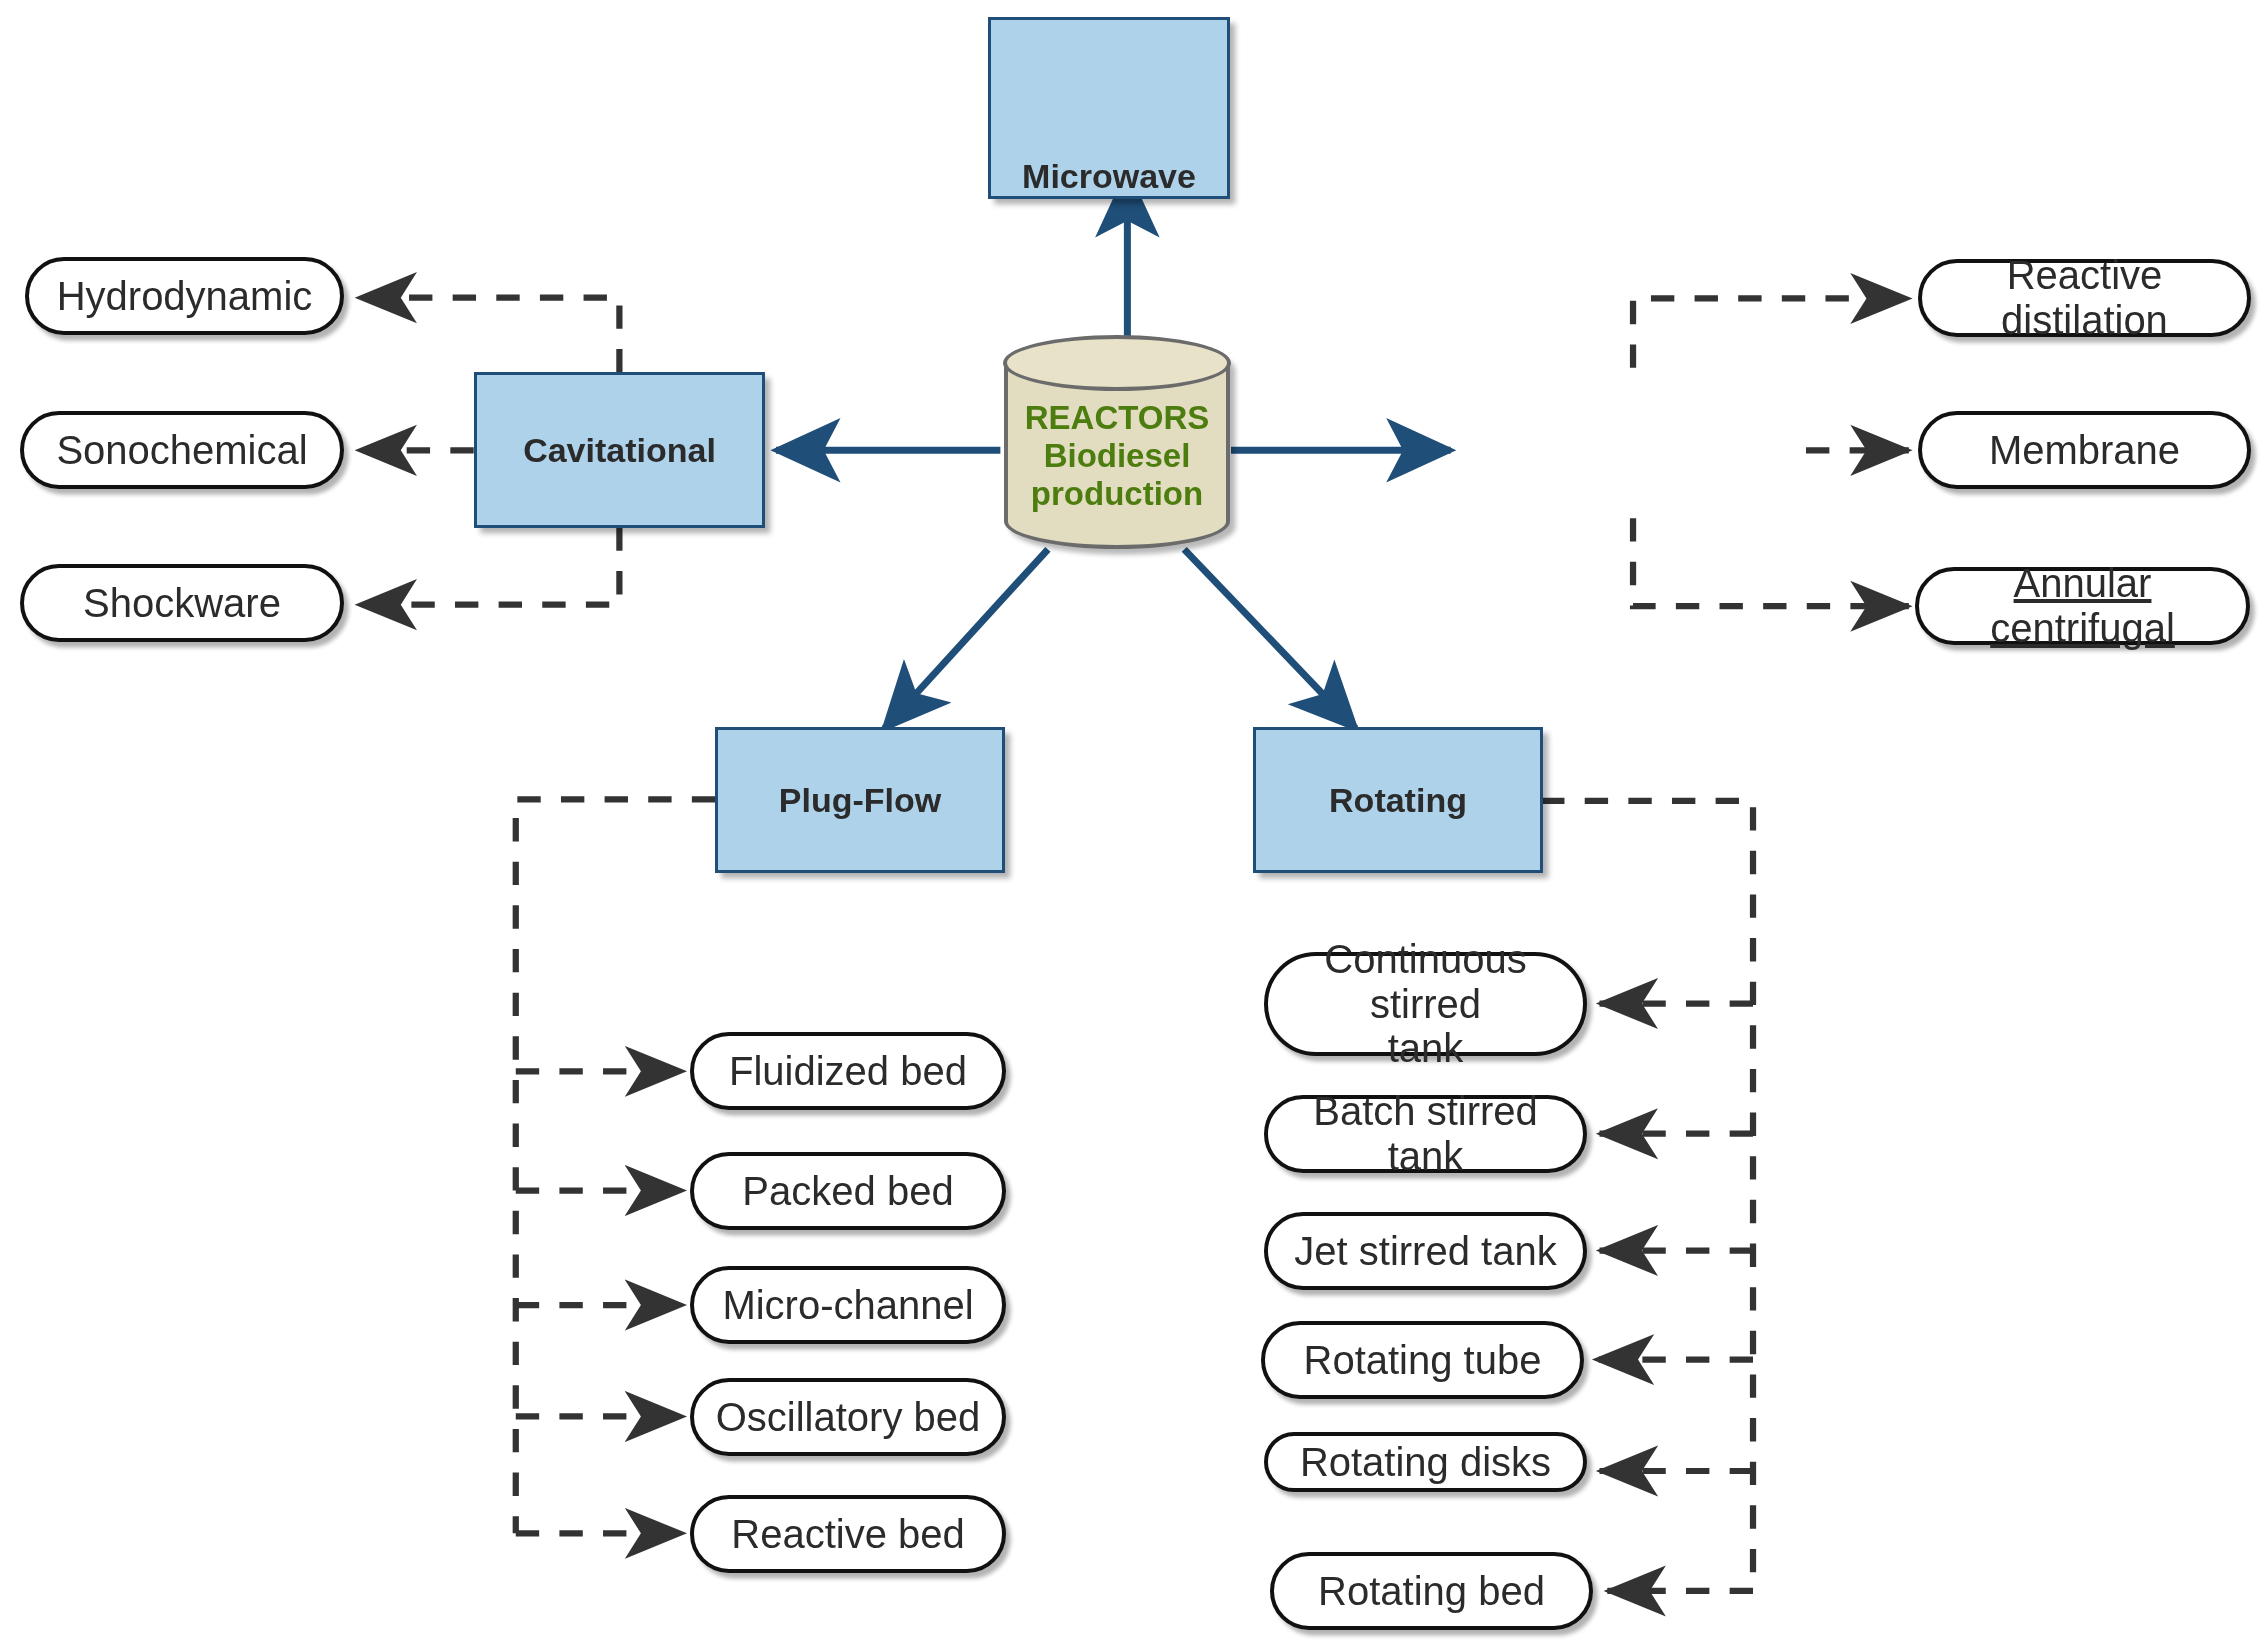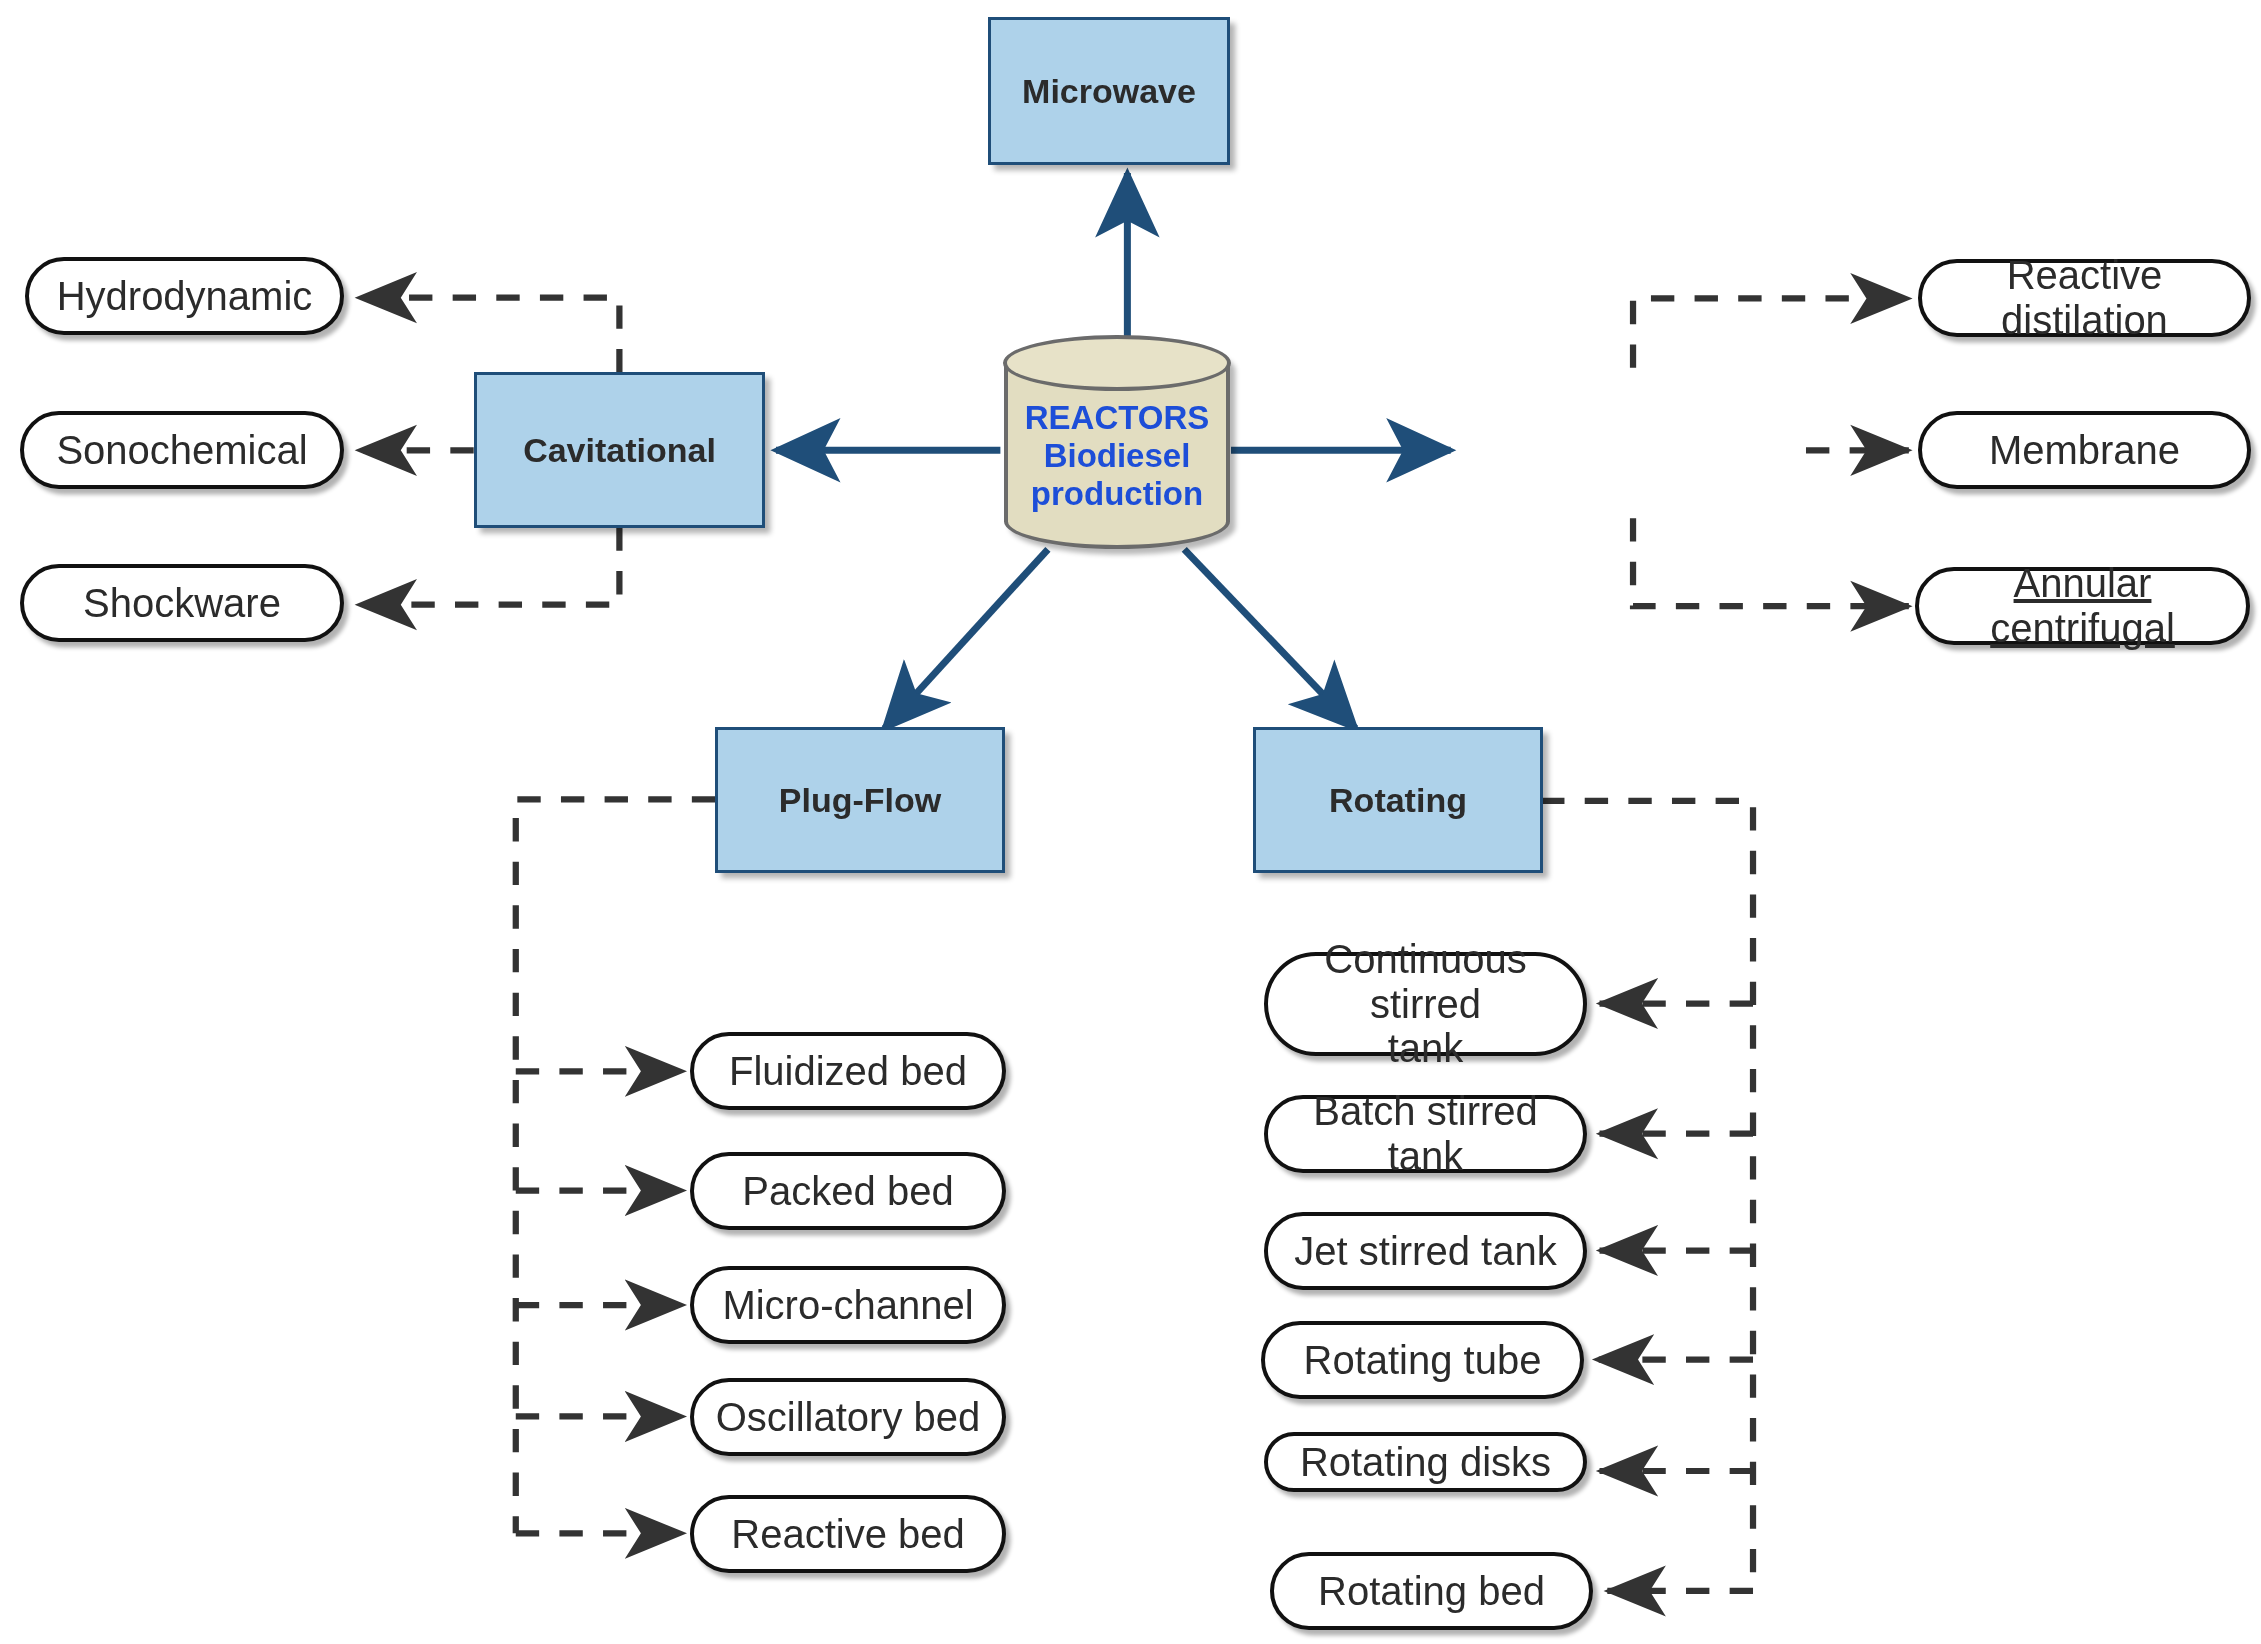--- a/index.html
+++ b/index.html
@@ -43,21 +43,21 @@
   .cyl .cyl-top{
     position:absolute;left:-0.8px;top:-2.3px;width:calc(100% + 1.6px);height:56px;
     background:#e7e2c8;
     border:4.7px solid #6b6b6b;
     border-radius:50%;
     box-sizing:border-box;
   }
   .cyl .cyl-label{
     position:absolute;left:0;top:0;width:100%;height:100%;
     display:flex;align-items:center;justify-content:center;
-    text-align:center;font-weight:bold;font-size:33px;line-height:1.16;color:#1d4ed8;
+    text-align:center;font-weight:bold;font-size:33px;line-height:1.16;color:#4d7c0f;
     padding-top:26.5px;box-sizing:border-box;
   }
 </style>
 </head>
 <body>
 
 <div id="stage">
 
   <svg id="wires" viewBox="0 0 2902 2110">
     <defs>
@@ -108,21 +108,21 @@
     <div class="cyl-top"></div>
     <div class="cyl-label">
       <div>
         <div>REACTORS</div>
         <div>Biodiesel</div>
         <div>production</div>
       </div>
     </div>
   </div>
 
-  <div class="node box" style="left:988px;top:17px;width:242px;height:148px;">
+  <div class="node box" style="left:988px;top:17px;width:242px;height:182px;align-items:flex-end;">
     <span>Microwave</span>
   </div>
 
   <div class="node box" style="left:474px;top:372px;width:291px;height:156px;">
     <span>Cavitational</span>
   </div>
 
 
   <div class="node box" style="left:715px;top:727px;width:290px;height:146px;">
     <span>Plug-Flow</span>

